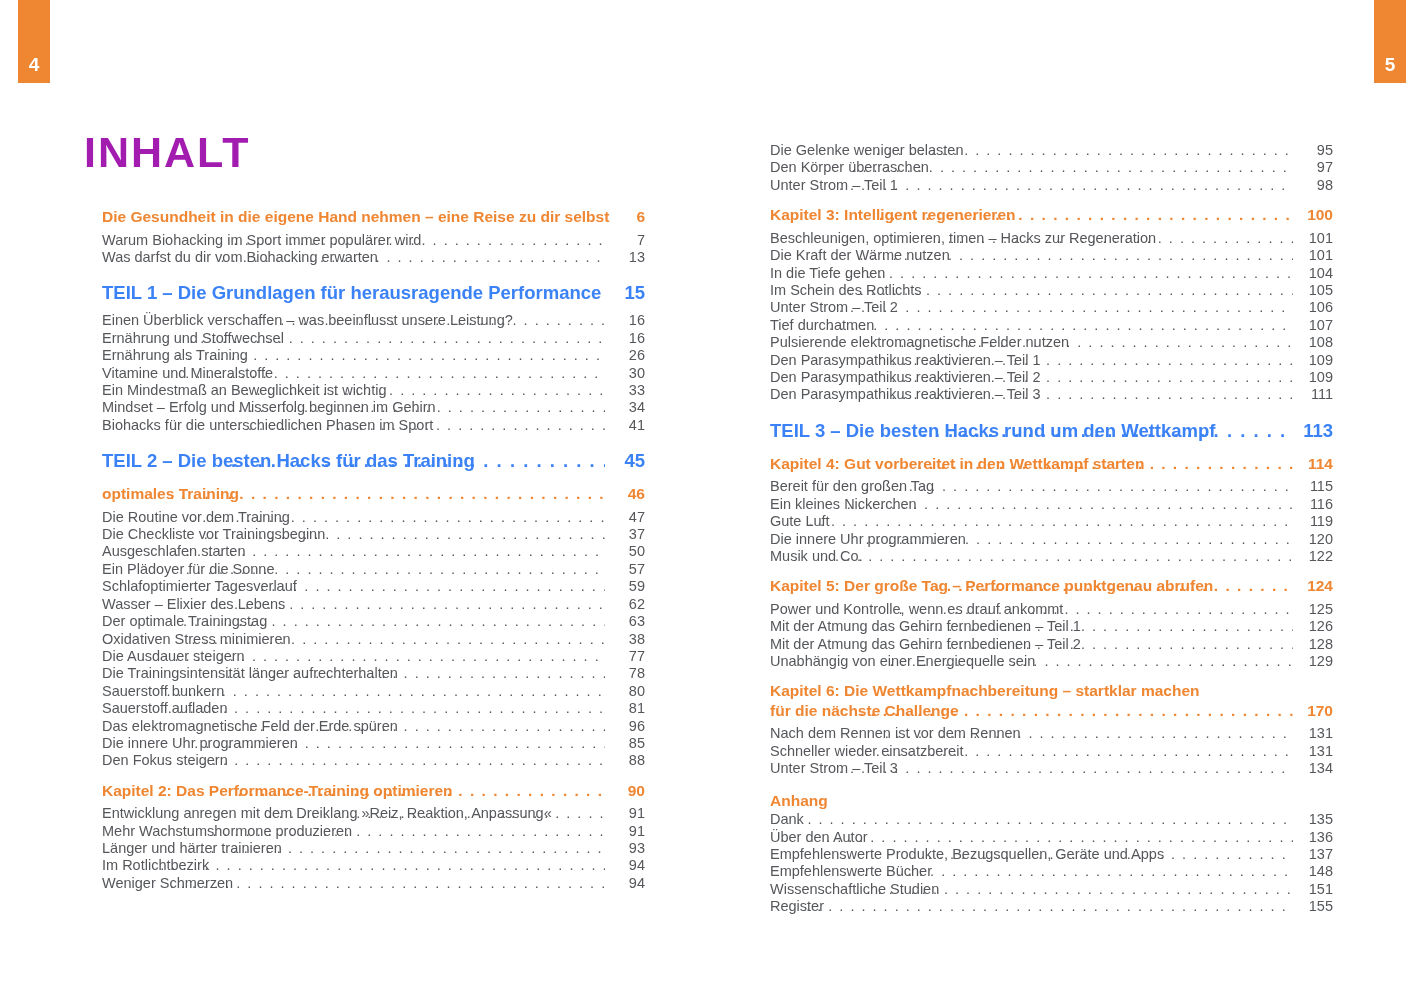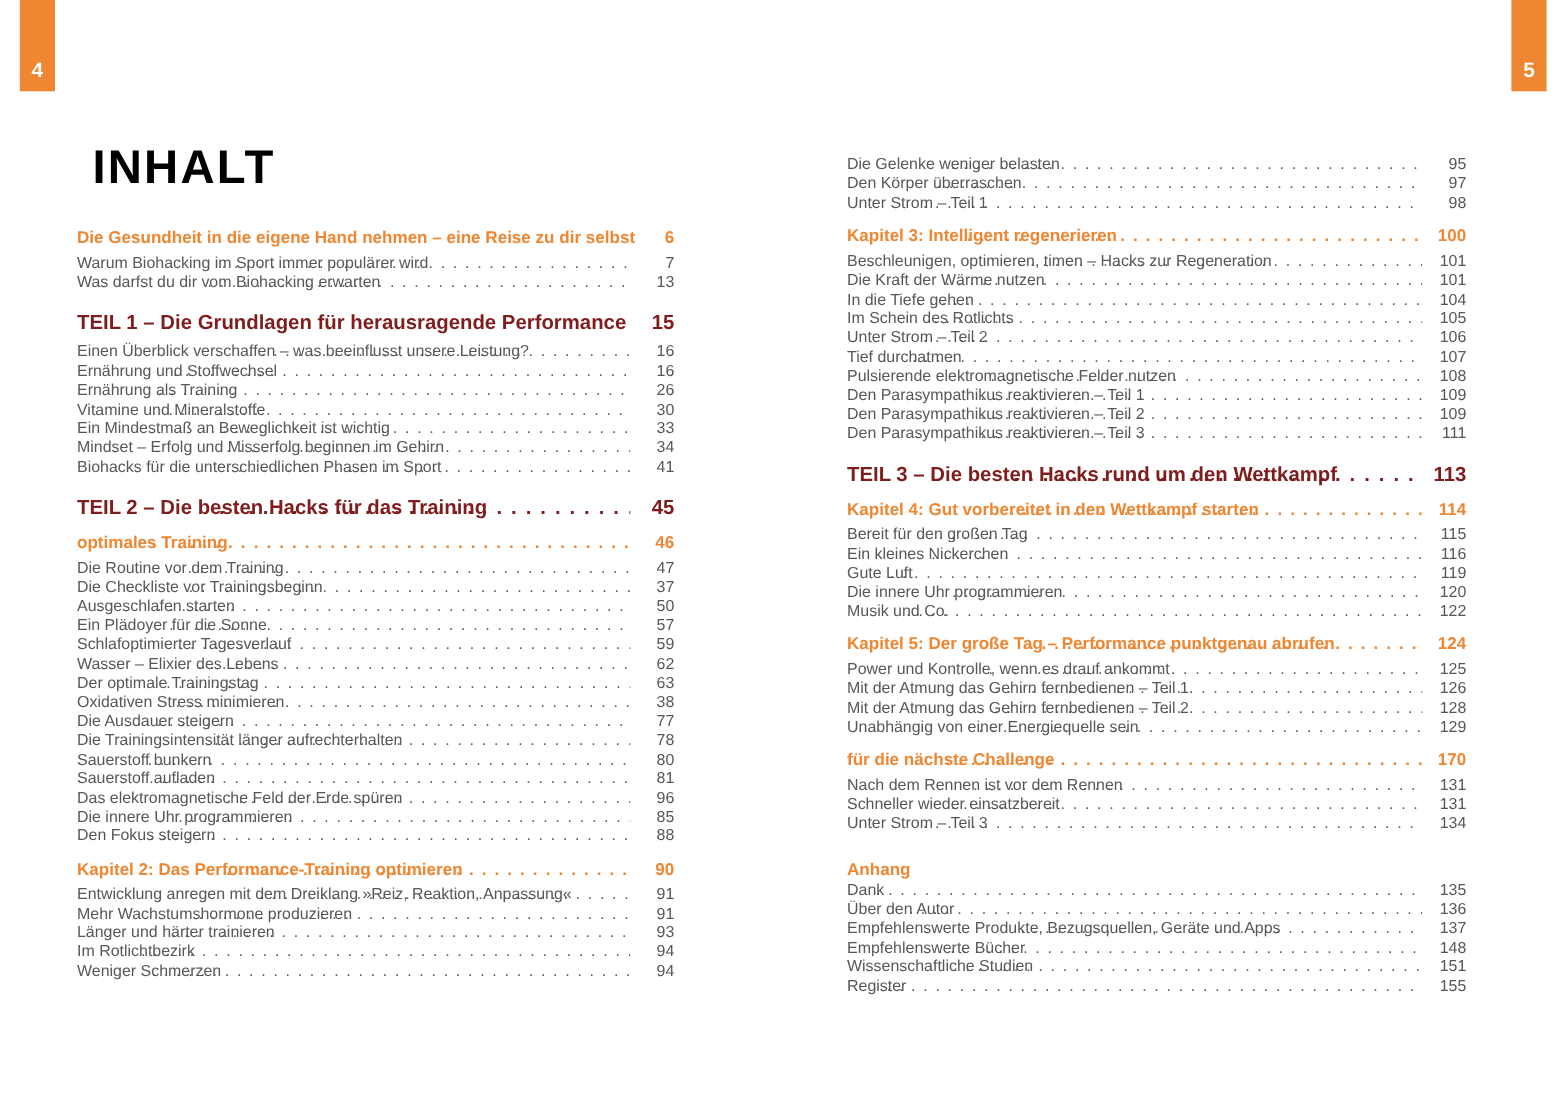--- a/index.html
+++ b/index.html
@@ -20,55 +20,55 @@
     display: flex; align-items: flex-end; justify-content: center;
     padding-bottom: 7px; box-sizing: border-box;
   }
   #tab-left  { left: 18px; }
   #tab-right { right: 11px; }
 
   .book-title {
     position: absolute; left: 84px; top: 128px;
     font-size: 43px; font-weight: bold;
     letter-spacing: 2px;
-    color: #000000;
+    color: #a21caf;
   }
 
   .col { position: absolute; font-size: 14.5px; }
-  #left-column  { left: 70px;  top: 207px; width: 543px; }
+  #left-column  { left: 102px;  top: 207px; width: 543px; }
   #right-column { left: 770px; top: 142px; width: 563px; }
 
   .row { display: flex; align-items: baseline; }
   .row.entry { line-height: 17.4px; }
   .label { flex: 0 1 auto; white-space: nowrap; min-width: 0; }
   .leader {
     flex: 1 1 auto; min-width: 0;
     overflow: hidden; white-space: nowrap;
     margin: 0 6px 0 9px;
   }
   .leader::after {
     content: ". . . . . . . . . . . . . . . . . . . . . . . . . . . . . . . . . . . . . . . . . . . . . . . . . . . . . . . . . . . . . . . . . . . . . . . . . . . . . . . . . . . . . . . .";
     letter-spacing: 1.5px;
   }
   .leader.no-dots::after { content: ""; }
   .page { flex: 0 0 auto; min-width: 34px; text-align: right; white-space: nowrap; }
 
   .block { }
   .block .hline { white-space: nowrap; }
   .part {
-    color: #7f1d1d; font-weight: bold;
+    color: #3b82f6; font-weight: bold;
     font-size: 18.5px; line-height: 24px;
     margin: 15px 0 7px;
   }
   .chapter {
     color: #EF8632; font-weight: bold;
     font-size: 15.5px; line-height: 19.5px;
     margin: 11px 0 5px;
   }
-  .chapter.no-page { margin: 23px 0 1px; }
+  .chapter.no-page { margin: 13px 0 1px; }
   .col > .block:first-child { margin-top: 0; }
 </style>
 </head>
 <body>
 
 <div>
   <div id="tab-left" class="corner-tab">4</div>
   <div id="tab-right" class="corner-tab">5</div>
 
   <div class="book-title">INHALT</div>
@@ -389,20 +389,21 @@
         <span class="label">Mit der Atmung das Gehirn fernbedienen – Teil 2</span>
         <span class="leader"></span>
         <span class="page">128</span>
       </div>
       <div class="row entry">
         <span class="label">Unabhängig von einer Energiequelle sein</span>
         <span class="leader"></span>
         <span class="page">129</span>
       </div>
       <div class="block chapter">
+        <div class="hline">Kapitel 6: Die Wettkampfnachbereitung – startklar machen</div>
         <div class="row hrow">
           <span class="label">für die nächste Challenge</span>
           <span class="leader"></span>
           <span class="page">170</span>
         </div>
       </div>
       <div class="row entry">
         <span class="label">Nach dem Rennen ist vor dem Rennen</span>
         <span class="leader"></span>
         <span class="page">131</span>

